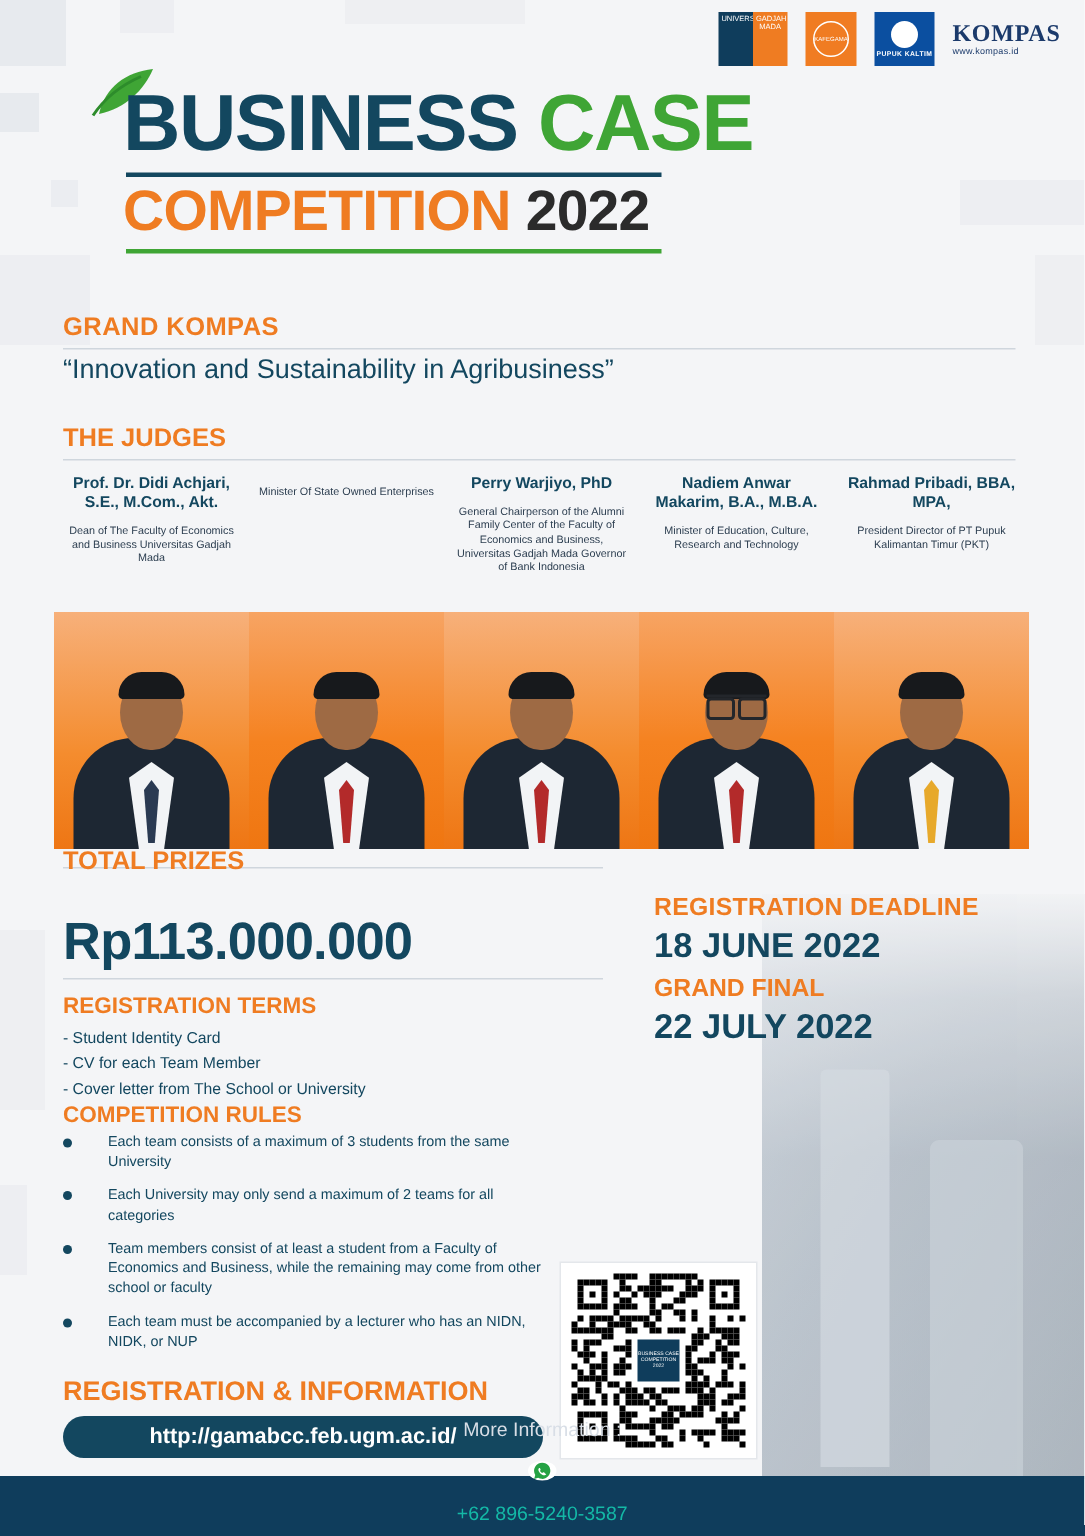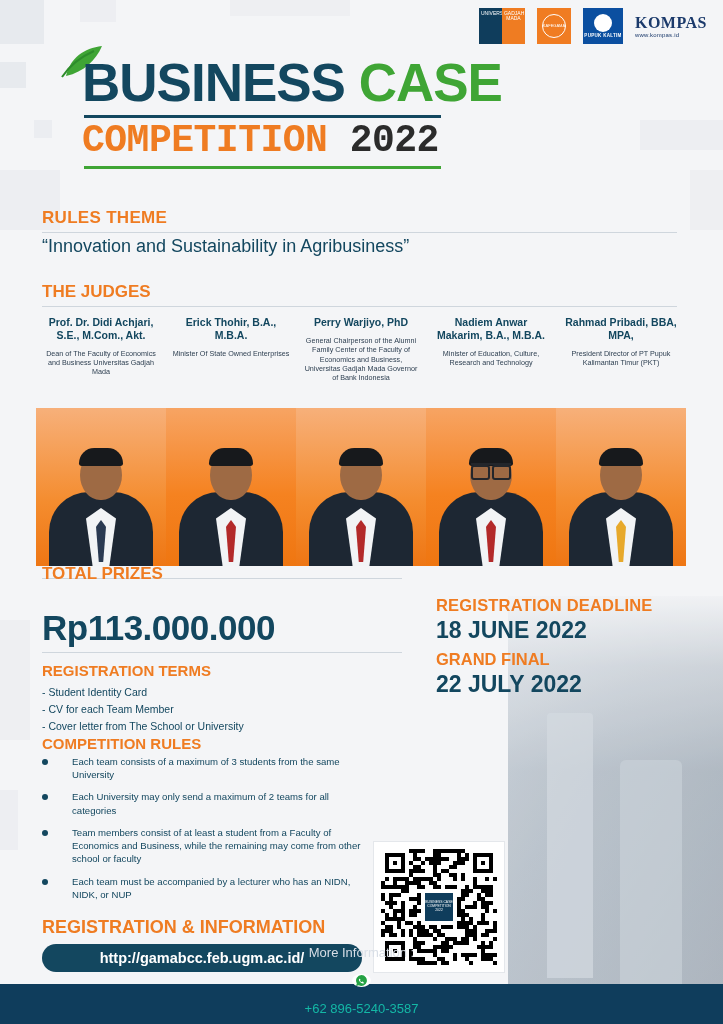--- a/index.html
+++ b/index.html
@@ -53,21 +53,21 @@
   .logo-kompas .k { font-size:16px; font-weight:bold; color:#1b3a6b; letter-spacing:.5px; font-family:"Liberation Serif", serif;}
   .logo-kompas .u { font-size:6px; color:#1b3a6b; letter-spacing:.2px; }
 
   
   .leaf { position:absolute; left:60px; top:44px; width:44px; height:34px; }
   .title-wrap { position:absolute; left:82px; top:56px; }
   .title1 { font-size:53px; font-weight:bold; letter-spacing:-1px; line-height:1; font-family:"Liberation Sans", sans-serif; }
   .title1 .business { color:#13475f; }
   .title1 .case { color:#3fa535; }
   .rule { height:3px; background:#13475f; width:357px; margin:6px 0 4px 2px; }
-  .title2 { font-size:38px; font-weight:bold; letter-spacing:-0.5px; line-height:1;font-family:Liberation Mono, monospace; }
+  .title2 { font-size:38px; font-weight:bold; letter-spacing:-0.5px; line-height:1; }
   .title2 .comp { color:#ef7c22; }
   .title2 .year { color:#2b2b2b; }
   .rule2 { height:3px; background:#3fa535; width:357px; margin-top:6px; margin-left:2px; }
 
   .section-h { color:#ef7c22; font-weight:bold; }
 
   .grand-theme { position:absolute; left:42px; top:208px; }
   .grand-theme .h { font-size:17px; letter-spacing:.3px; }
   .theme-line { position:absolute; left:42px; top:232px; width:635px; height:1px; background:#cfd6dd; }
   .theme-txt { position:absolute; left:42px; top:236px; font-size:18px; color:#13475f; }
@@ -193,35 +193,34 @@
     </div>
     <div class="rule"></div>
     <div class="title2">
       <span class="comp">COMPETITION</span>
       <span class="year">2022</span>
     </div>
     <div class="rule2"></div>
   </div>
 
   <div class="grand-theme">
-    <div class="h section-h">RULES THEME</div>
+    <div class="h section-h">GRAND KOMPAS</div>
   </div>
   <div class="theme-line"></div>
   <div class="theme-txt">“Innovation and Sustainability in Agribusiness”</div>
 
   <div class="judges-h section-h">THE JUDGES</div>
   <div class="judges-line"></div>
 
   <div class="judges">
     <div class="judge">
       <div class="name">Prof. Dr. Didi Achjari, S.E., M.Com., Akt.</div>
       <div class="role">Dean of The Faculty of Economics and Business Universitas Gadjah Mada</div>
     </div>
     <div class="judge">
-      <div class="name">Erick Thohir, B.A., M.B.A.</div>
       <div class="role">Minister Of State Owned Enterprises</div>
     </div>
     <div class="judge">
       <div class="name">Perry Warjiyo, PhD</div>
       <div class="role">General Chairperson of the Alumni Family Center of the Faculty of Economics and Business, Universitas Gadjah Mada Governor of Bank Indonesia</div>
     </div>
     <div class="judge">
       <div class="name">Nadiem Anwar Makarim, B.A., M.B.A.</div>
       <div class="role">Minister of Education, Culture, Research and Technology</div>
     </div>

